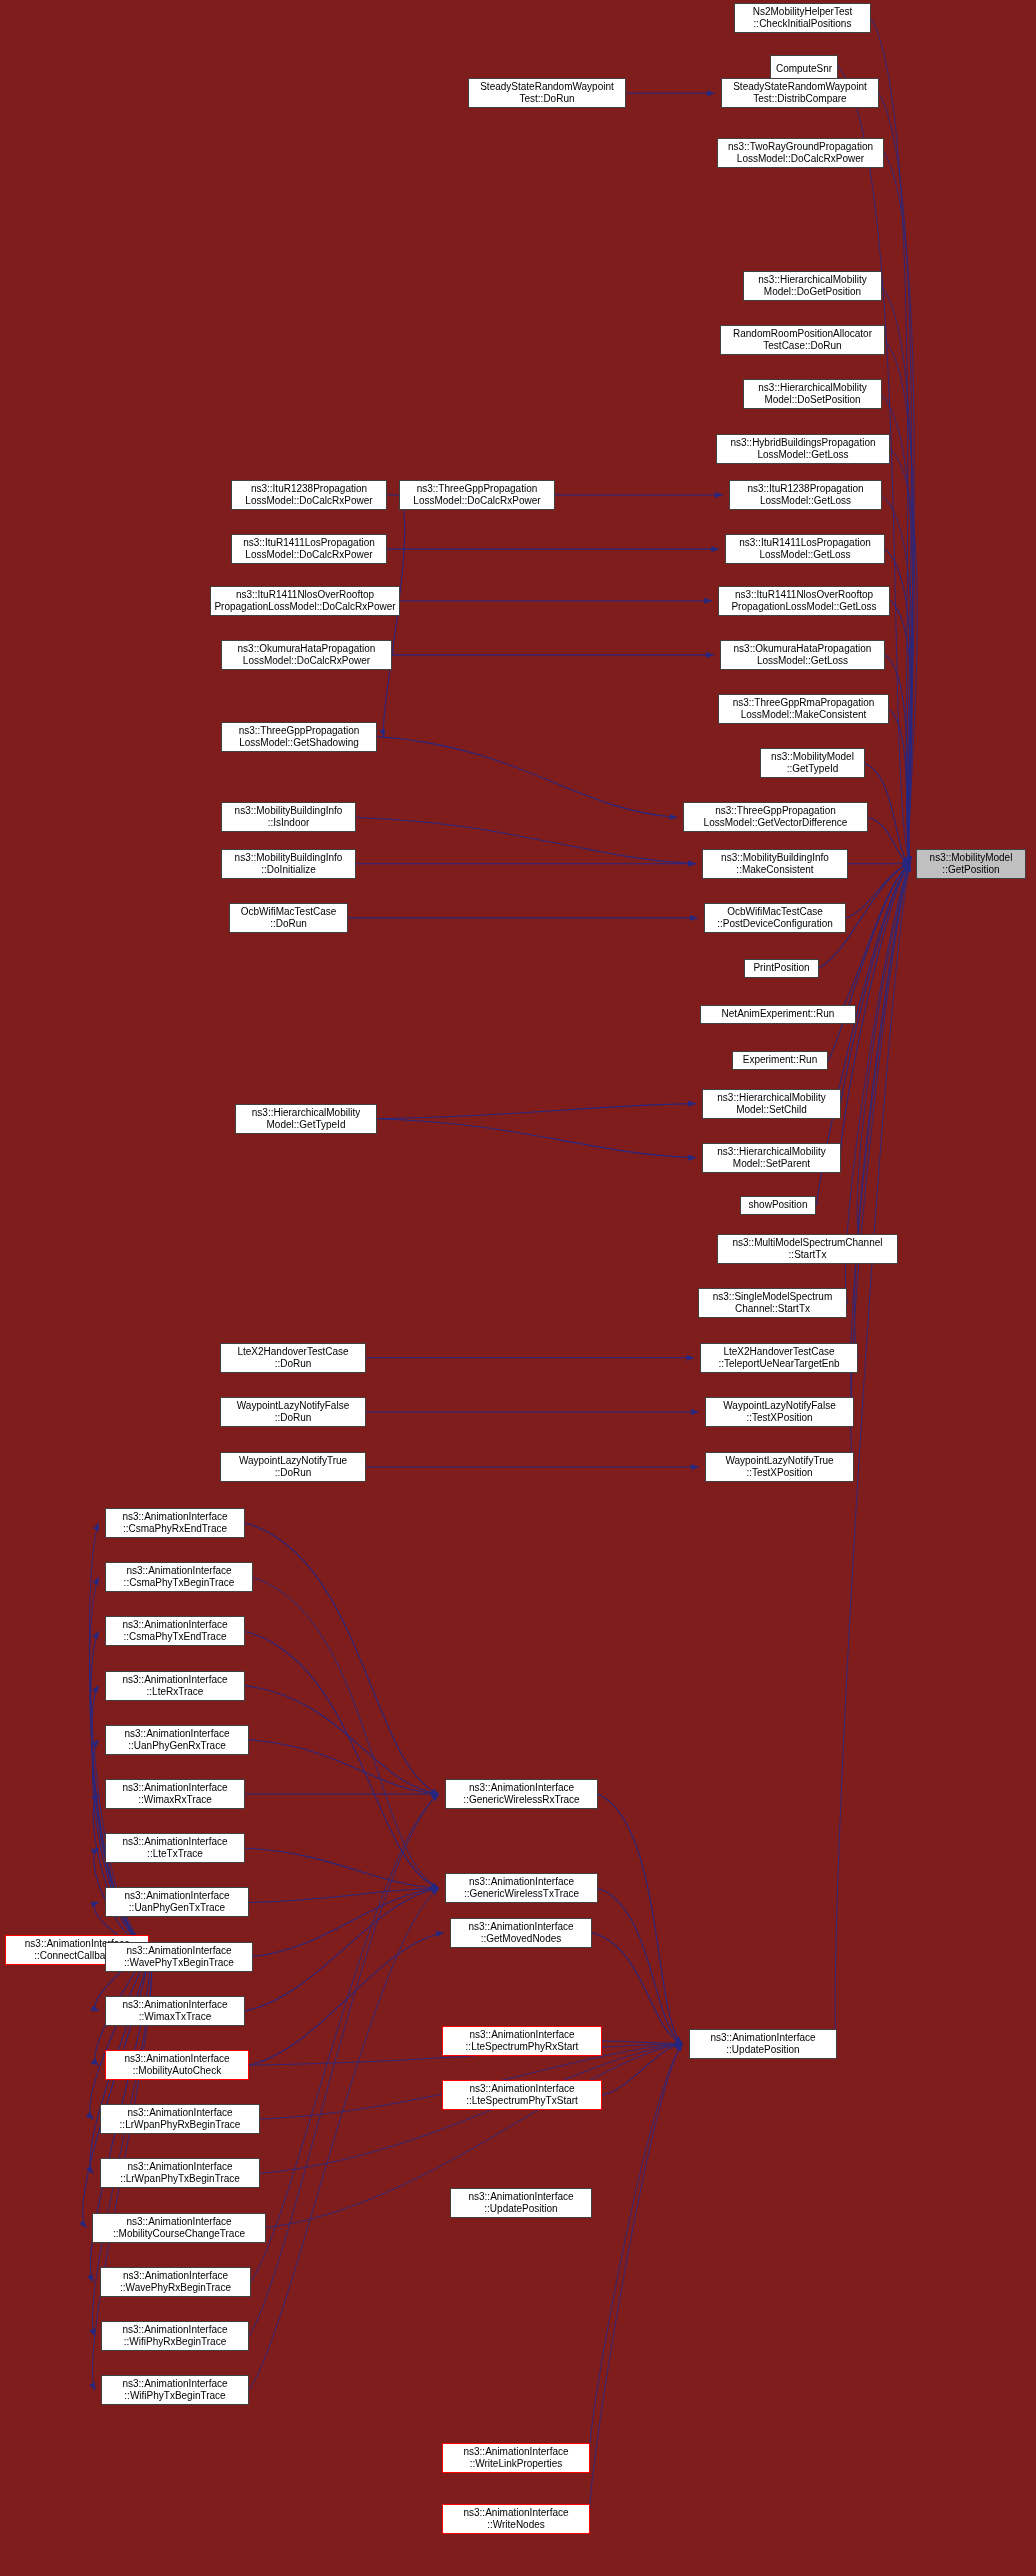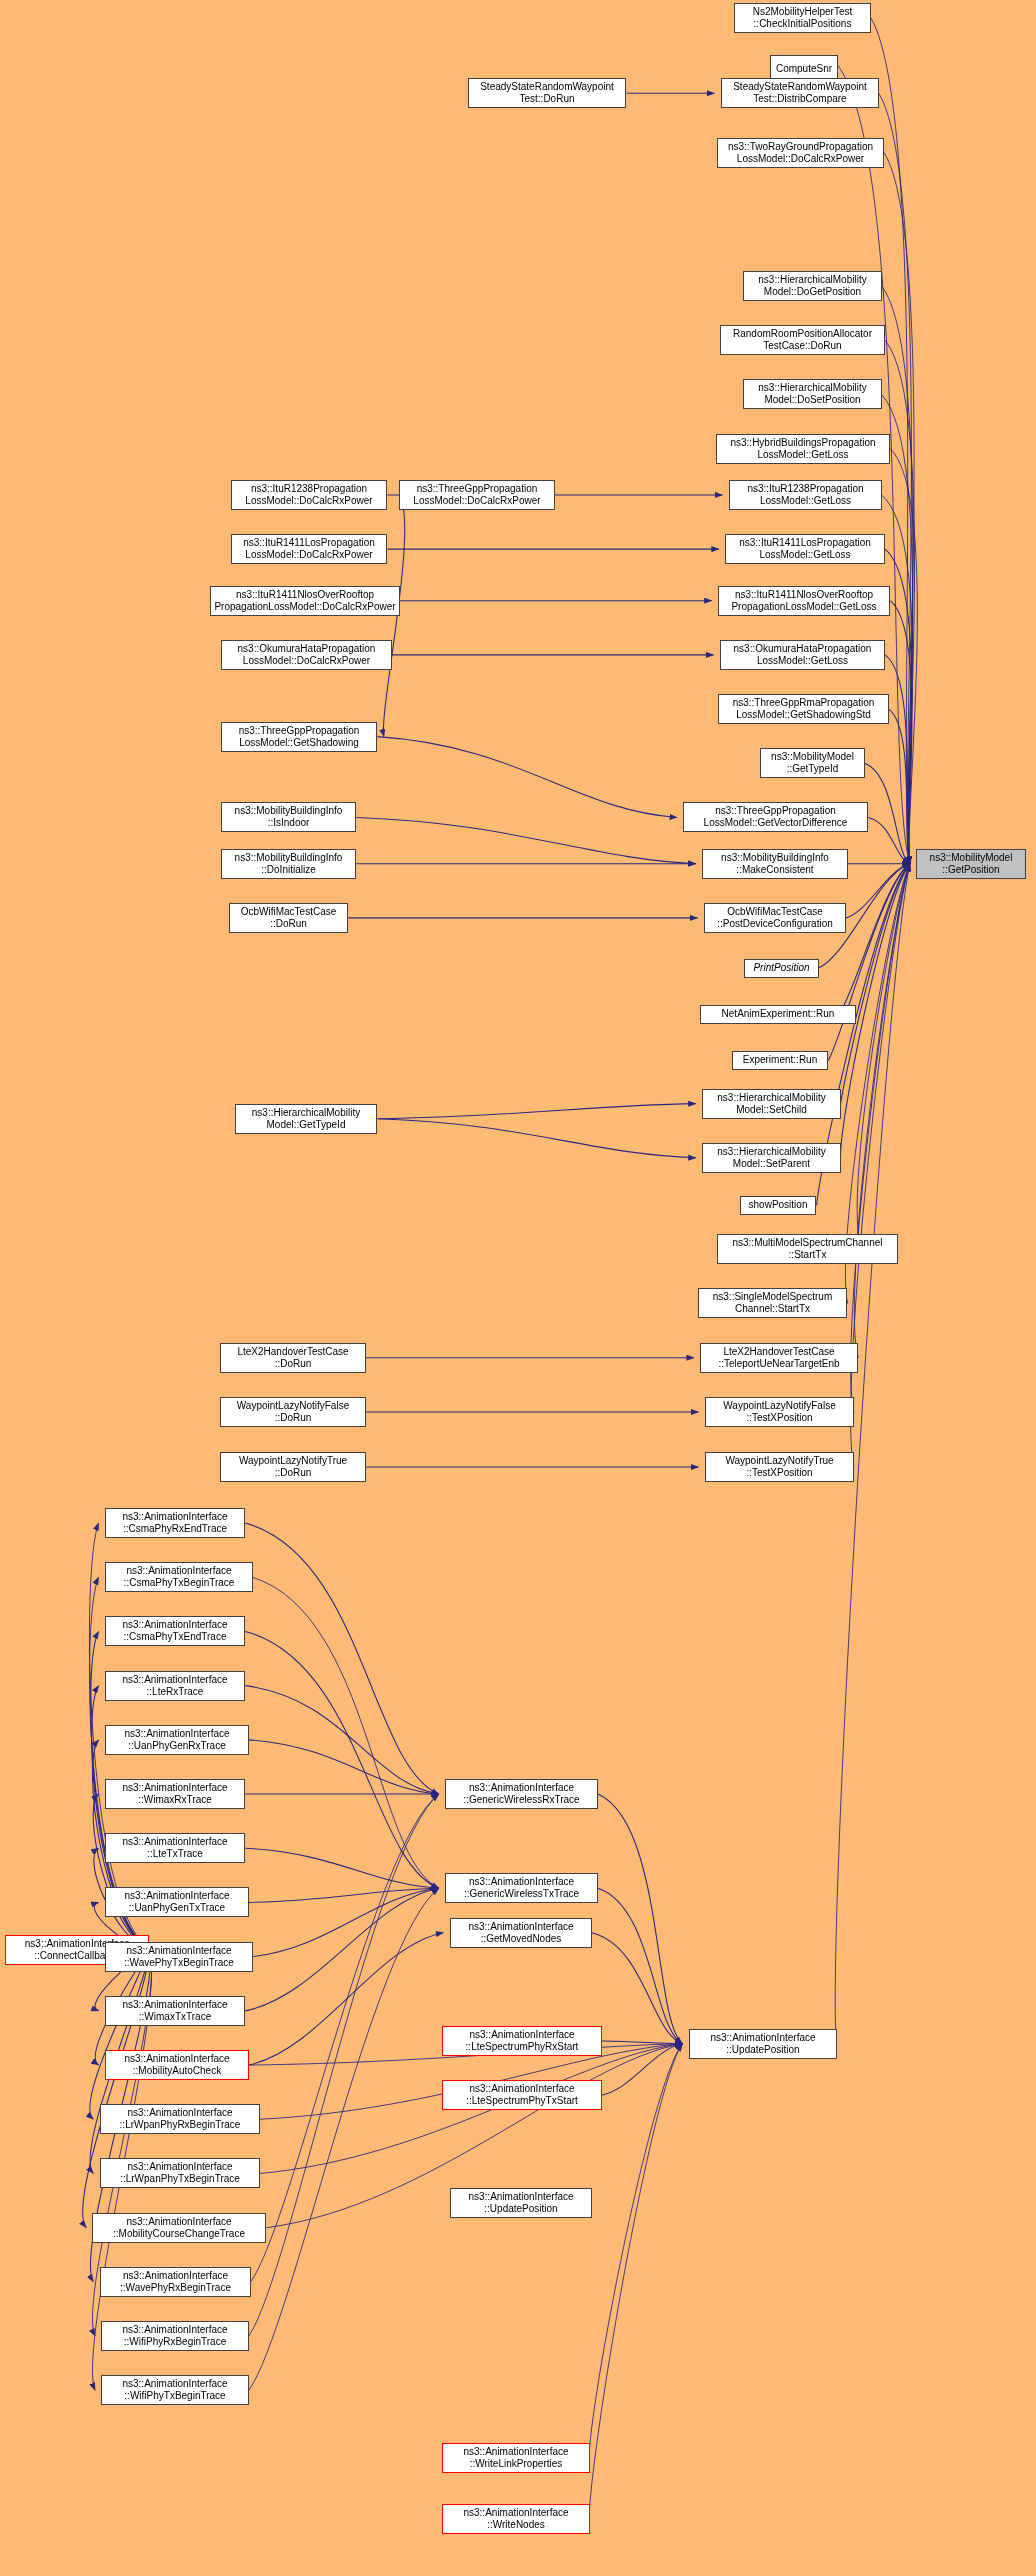--- a/index.html
+++ b/index.html
@@ -1,17 +1,17 @@
 <!DOCTYPE html>
 <html style="font-size:14.2px"><head>
 <meta charset="utf-8">
 <style>
   html,body{margin:0;padding:0;background:#ffffff;}
   body{font-family:"Liberation Sans","DejaVu Sans",sans-serif;}
-  #canvas{position:relative;width:1037px;height:2576px;background:#fdba74;overflow:hidden;}
+  #canvas{position:relative;width:1037px;height:2576px;background:#7f1d1d;overflow:hidden;}
   svg.edges{position:absolute;left:0;top:0;width:1037px;height:2576px;pointer-events:none;}
   .node{position:absolute;box-sizing:border-box;border:0.9px solid #404040;background:#ffffff;
         display:flex;align-items:center;justify-content:center;text-align:center;
         font-size:10px;line-height:12px;color:#000000;padding:0.9px 1.8px;}
   .node.hl{background:#c0c0c0;border-color:#404040;}
   .node.red{border:0.9px solid #ff0000;}
   .node span{display:block;width:100%;white-space:pre-line;}
 </style>
 </head>
 <body>
@@ -179,21 +179,21 @@
       <div class="node" style="left: 221px; top: 640px; width: 171px; height: 30px;">
         <span>ns3::OkumuraHataPropagation
 LossModel::DoCalcRxPower</span>
       </div>
       <div class="node" style="left: 720px; top: 640px; width: 165px; height: 30px;">
         <span>ns3::OkumuraHataPropagation
 LossModel::GetLoss</span>
       </div>
       <div class="node" style="left: 718px; top: 694px; width: 171px; height: 30px;">
         <span>ns3::ThreeGppRmaPropagation
-LossModel::GetShadowingStd</span>
+LossModel::MakeConsistent</span>
       </div>
       <div class="node" style="left: 221px; top: 722px; width: 156px; height: 30px;">
         <span>ns3::ThreeGppPropagation
 LossModel::GetShadowing</span>
       </div>
       <div class="node" style="left: 760px; top: 748px; width: 105px; height: 30px;">
         <span>ns3::MobilityModel
 ::GetTypeId</span>
       </div>
       <div class="node" style="left: 683px; top: 802px; width: 185px; height: 30px;">
@@ -217,21 +217,21 @@
 ::GetPosition</span>
       </div>
       <div class="node" style="left: 229px; top: 903px; width: 119px; height: 30px;">
         <span>OcbWifiMacTestCase
 ::DoRun</span>
       </div>
       <div class="node" style="left: 704px; top: 903px; width: 142px; height: 30px;">
         <span>OcbWifiMacTestCase
 ::PostDeviceConfiguration</span>
       </div>
-      <div class="node" style="left: 744px; top: 959px; width: 75px; height: 18.7px; font-style: italic;">
+      <div class="node" style="left: 744px; top: 959px; width: 75px; height: 18.7px;">
         <span>PrintPosition</span>
       </div>
       <div class="node" style="left: 700px; top: 1005px; width: 156px; height: 18.7px;">
         <span>NetAnimExperiment::Run</span>
       </div>
       <div class="node" style="left: 732px; top: 1051px; width: 96px; height: 18.7px; text-align: center;">
         <span>Experiment::Run</span>
       </div>
       <div class="node" style="left: 235px; top: 1104px; width: 142px; height: 30px;">
         <span>ns3::HierarchicalMobility

